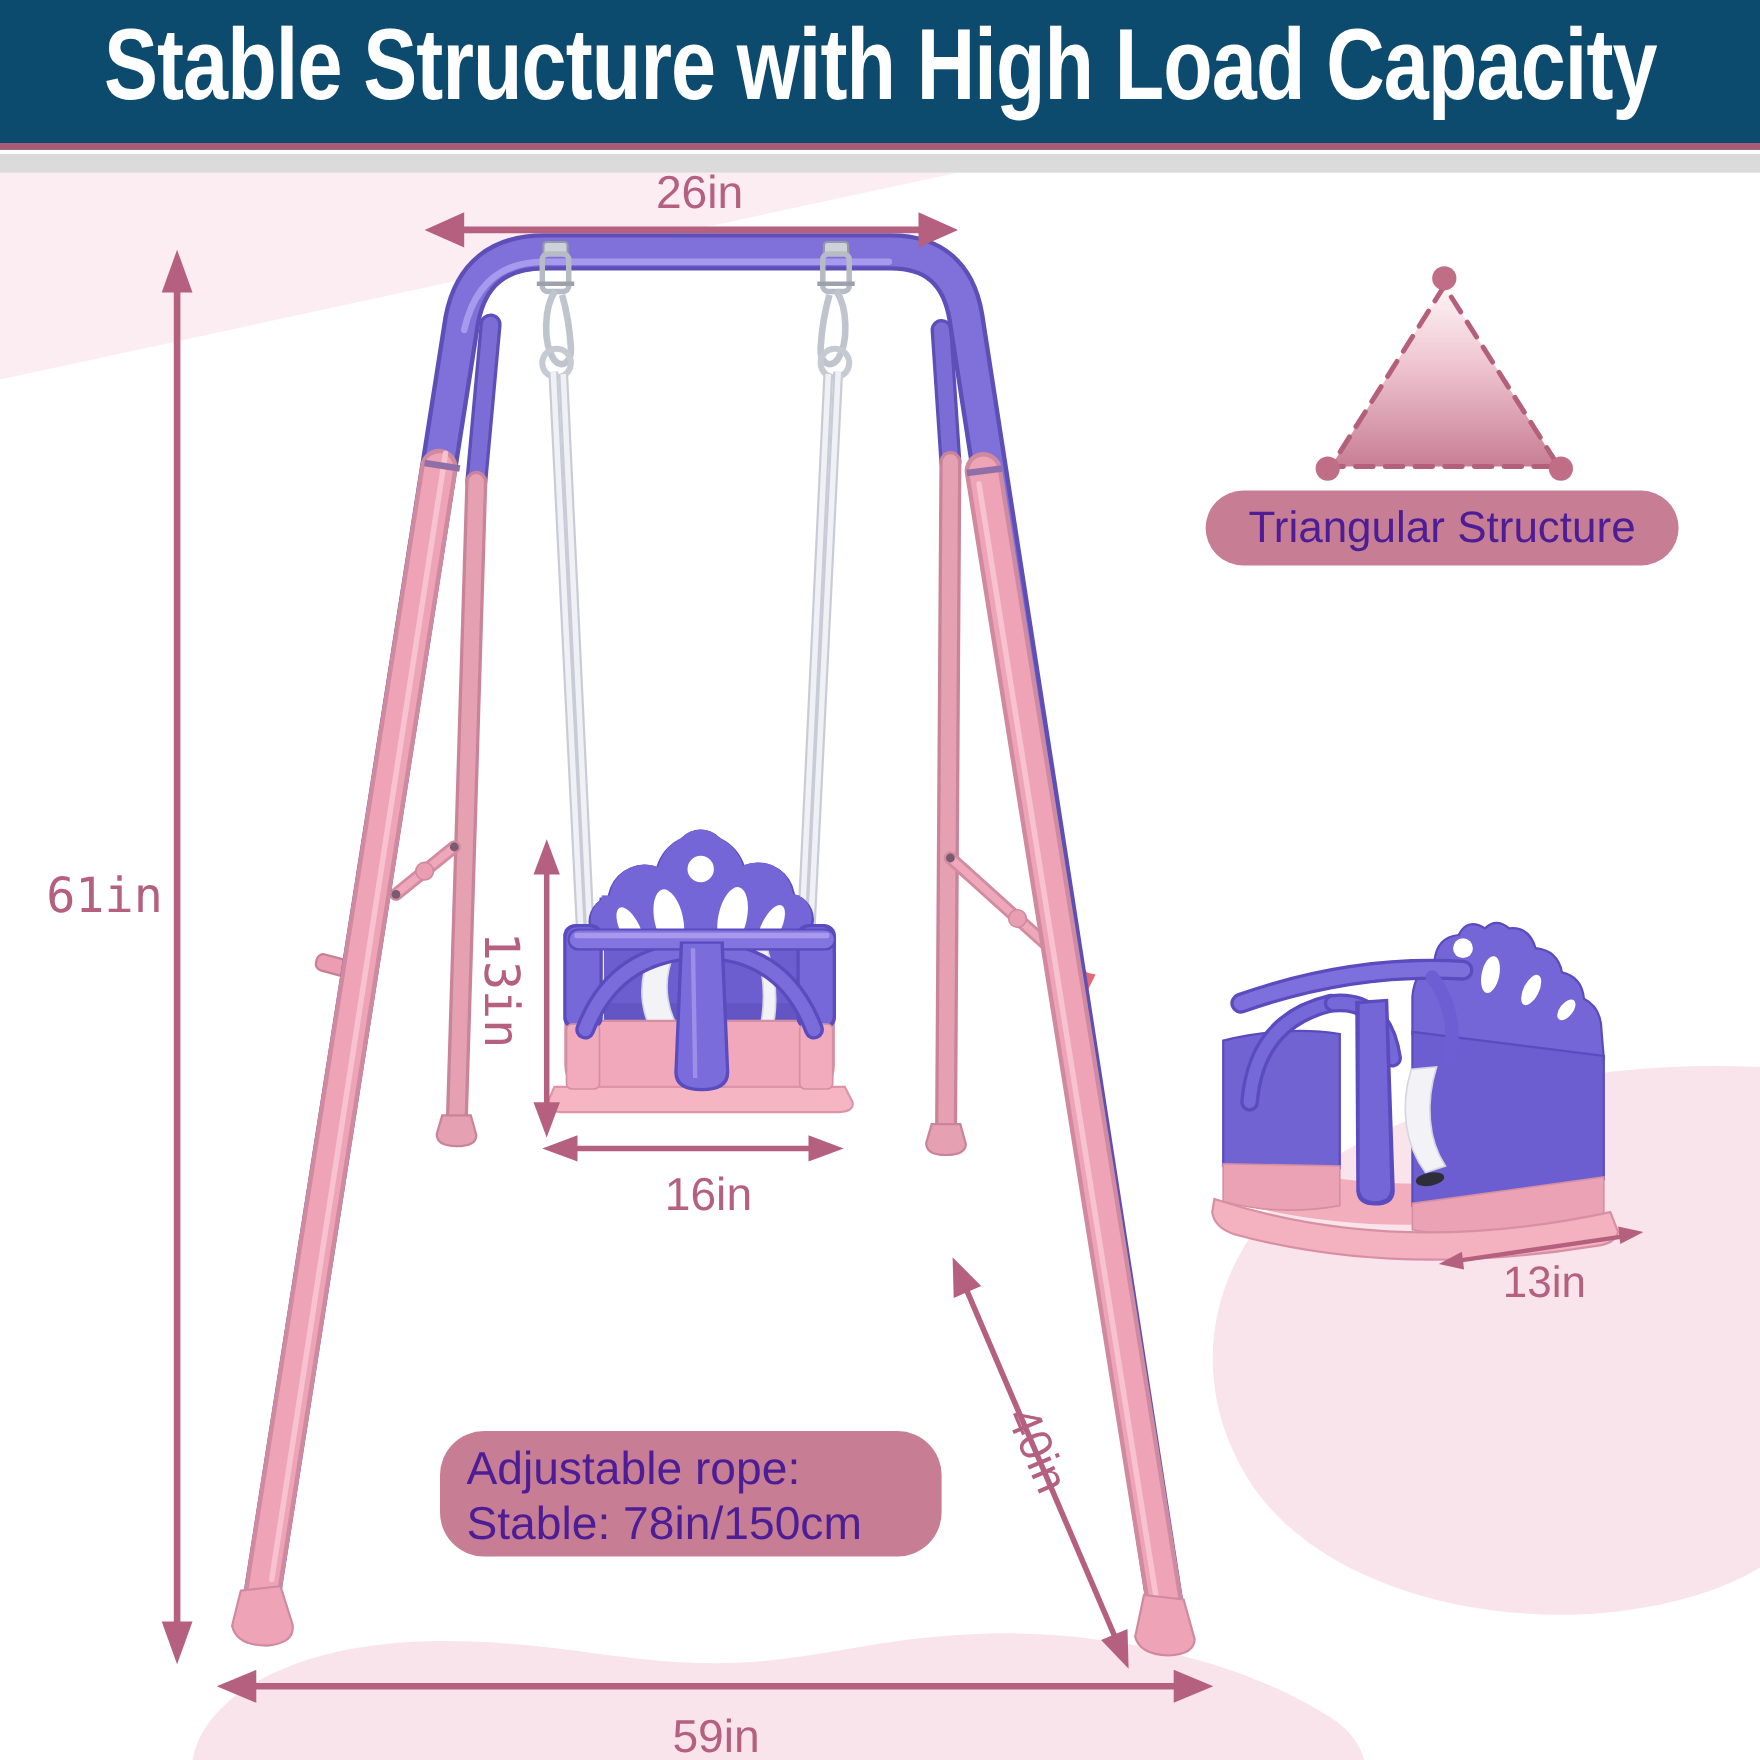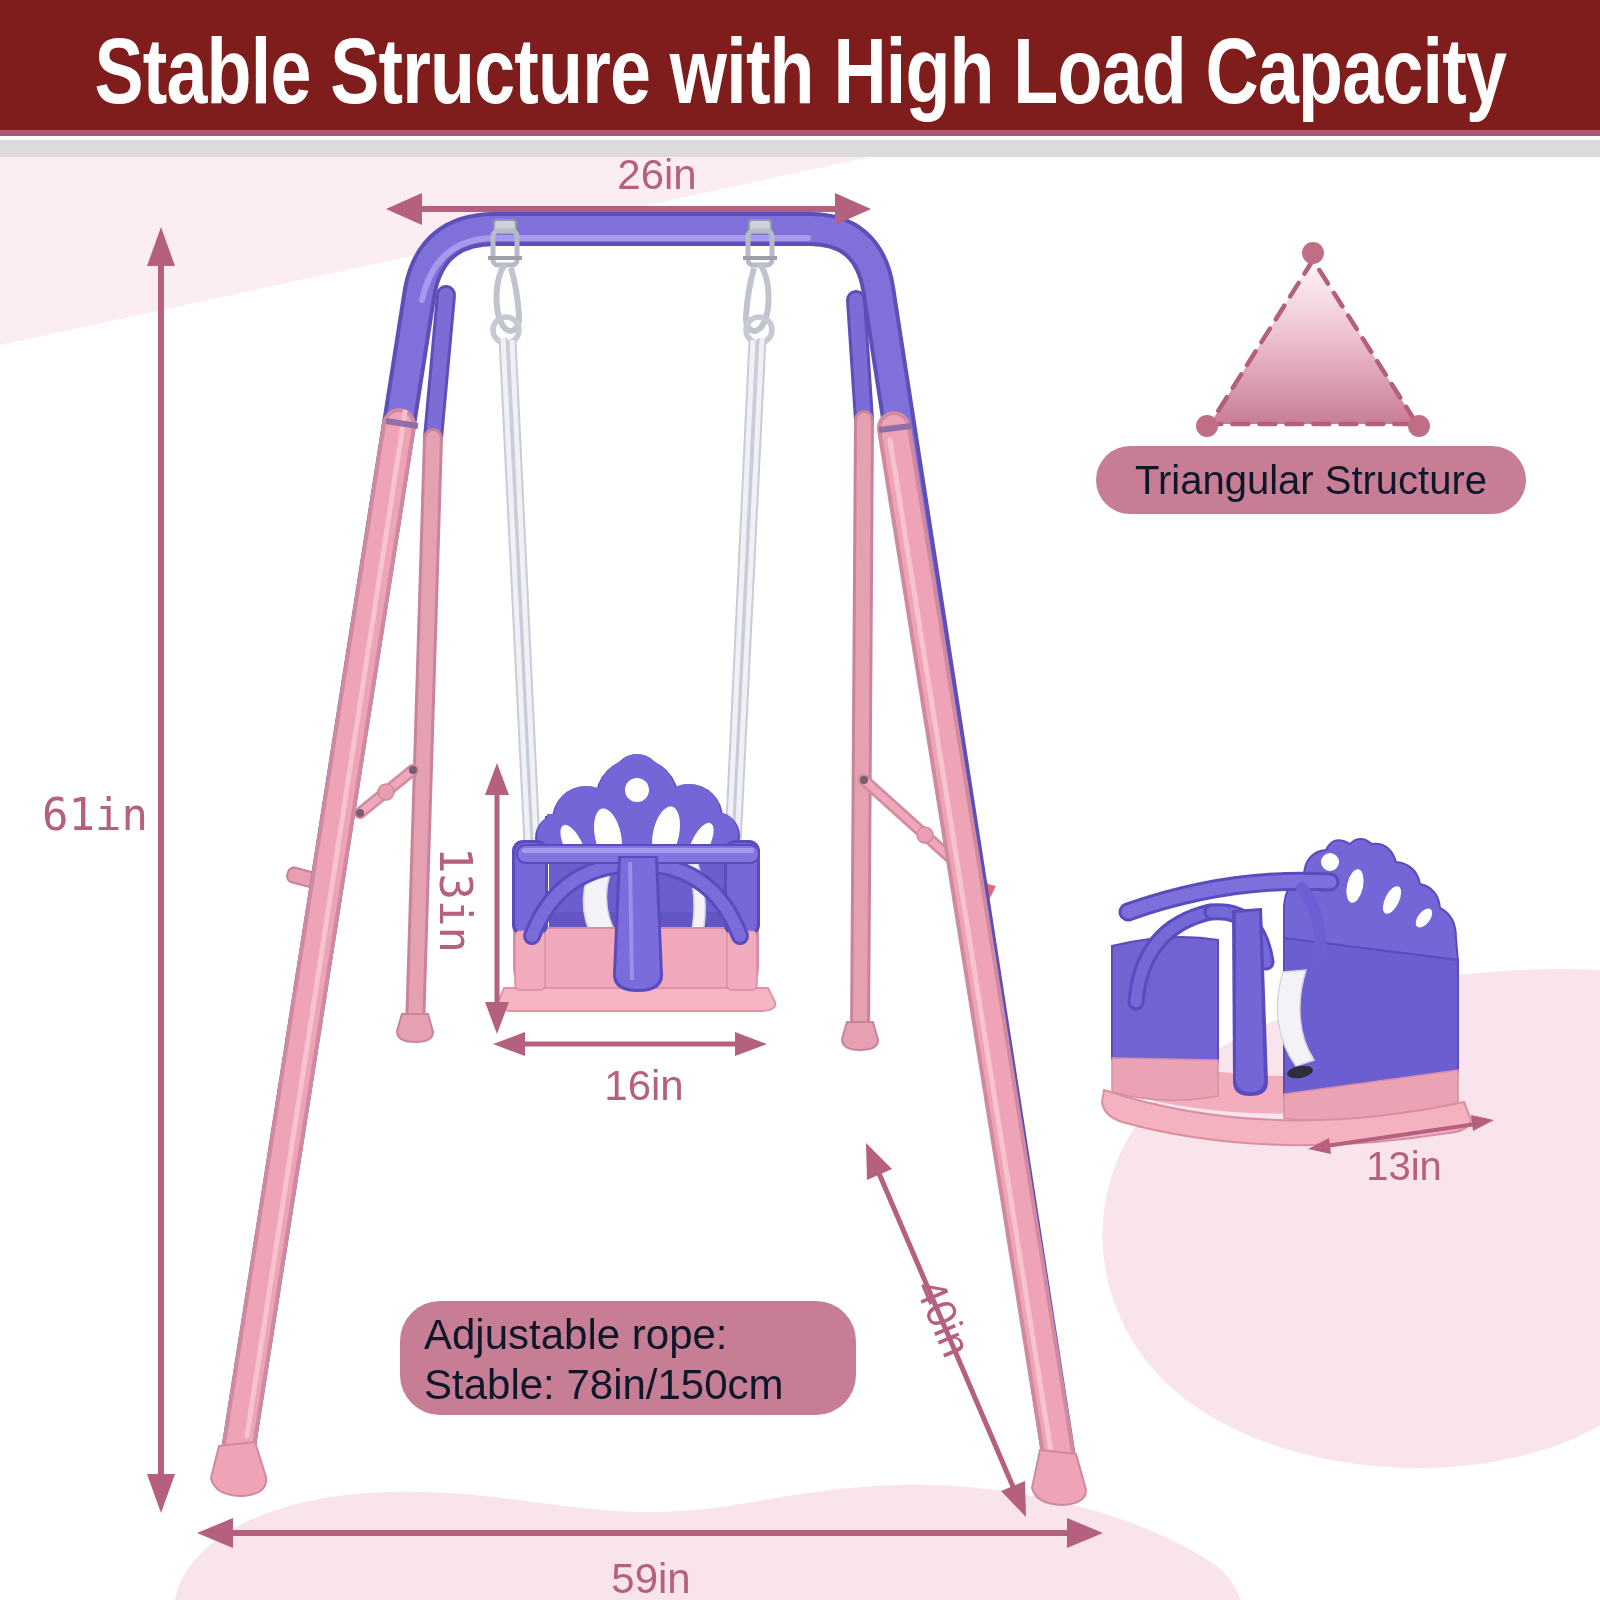--- a/index.html
+++ b/index.html
@@ -3,22 +3,22 @@
 <meta charset="utf-8">
 <style>
   html,body{margin:0;padding:0;}
   body{
     width:1600px;height:1600px;position:relative;overflow:hidden;
     background:#ffffff;font-family:"Liberation Sans", sans-serif;
   }
   
   .header{
     position:absolute;left:0;top:0;width:1600px;height:130px;
-    background:#7f1d1d;border-bottom:6px solid #aa5a75;
-    display:flex;align-items:flex-end;justify-content:center;z-index:4;
+    background:#0c4a6e;border-bottom:6px solid #aa5a75;
+    display:flex;align-items:flex-start;justify-content:center;z-index:4;
   }
   .header h1{
     margin:0;color:#ffffff;font-size:92px;font-weight:bold;line-height:118px;
     white-space:nowrap;transform:scaleX(0.80);transform-origin:center center;
     letter-spacing:-1px;
   }
   .gray-strip{
     position:absolute;left:0;top:140px;width:1600px;height:17px;
     background:#dbdbdb;z-index:4;
   }
@@ -26,21 +26,21 @@
   
   .dim-label{
     position:absolute;z-index:6;color:#b4607e;text-align:center;
     font-size:42px;line-height:1.05;white-space:nowrap;
   }
   .mono{font-family:"DejaVu Sans Mono", monospace;font-size:44px;}
   .rot90{transform:rotate(90deg);transform-origin:center center;}
   .rot67{transform:rotate(67deg);transform-origin:center center;}
   
   .pill{
-    position:absolute;z-index:6;background:#c77d93;color:#0f172a;
+    position:absolute;z-index:6;background:#c77d93;color:#4c1d95;
     border-radius:40px;box-sizing:border-box;
   }
   .pill-rope{
     left:400px;top:1301px;width:456px;height:114px;
     padding:9px 15px 0 24px;font-size:42px;line-height:50px;
   }
   .pill-triangle{
     left:1096px;top:446px;width:430px;height:68px;border-radius:34px;
     font-size:40px;line-height:68px;text-align:center;
   }
@@ -260,21 +260,21 @@
       <polygon points="1103,1533 1067,1518 1067,1548" stroke="none"></polygon>
     </g>
     <g>
       <path d="M1326,1146 L1476,1124" stroke-width="4"></path>
       <polygon points="1308,1149 1331,1154 1329,1138" stroke="none"></polygon>
       <polygon points="1494,1120 1473,1131 1471,1115" stroke="none"></polygon>
     </g>
   </g>
 </svg>
 
-<div class="dim-label" style="left:577px;top:153px;width:160px;">26in</div>
+<div class="dim-label" style="left:556px;top:153px;width:160px;">26in</div>
 <div class="dim-label mono" style="left:15px;top:792px;width:160px;">61in</div>
 <div class="dim-label mono rot90" style="left:380px;top:877px;width:150px;">13in</div>
 <div class="dim-label" style="left:564px;top:1064px;width:160px;">16in</div>
 <div class="dim-label rot67" style="left:868px;top:1296px;width:150px;">40in</div>
 <div class="dim-label" style="left:571px;top:1557px;width:160px;">59in</div>
 <div class="dim-label" style="left:1324px;top:1145px;width:160px;font-size:40px;">13in</div>
 
 <div class="pill pill-rope">
   <div>Adjustable rope:</div>
   <div>Stable: 78in/150cm</div>

